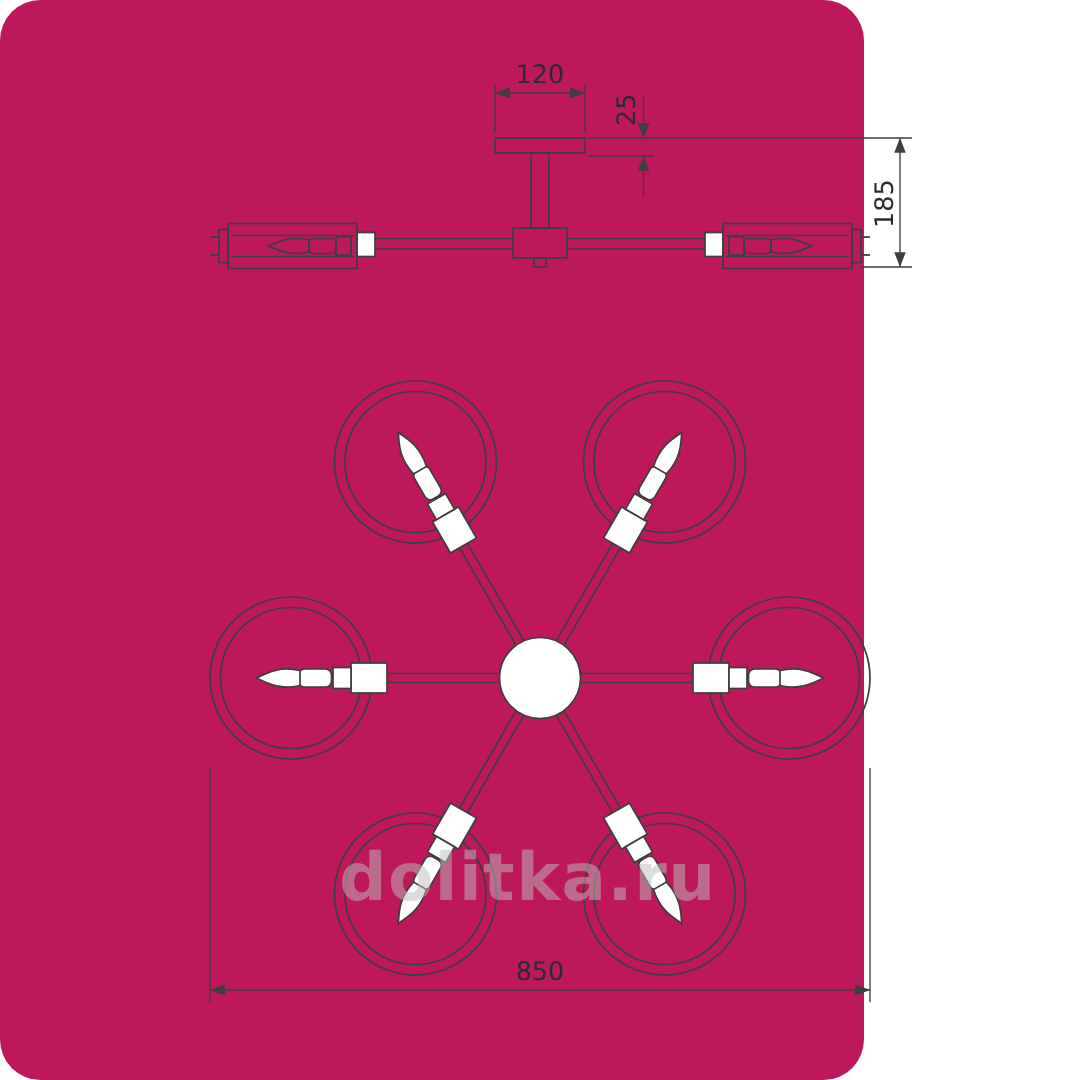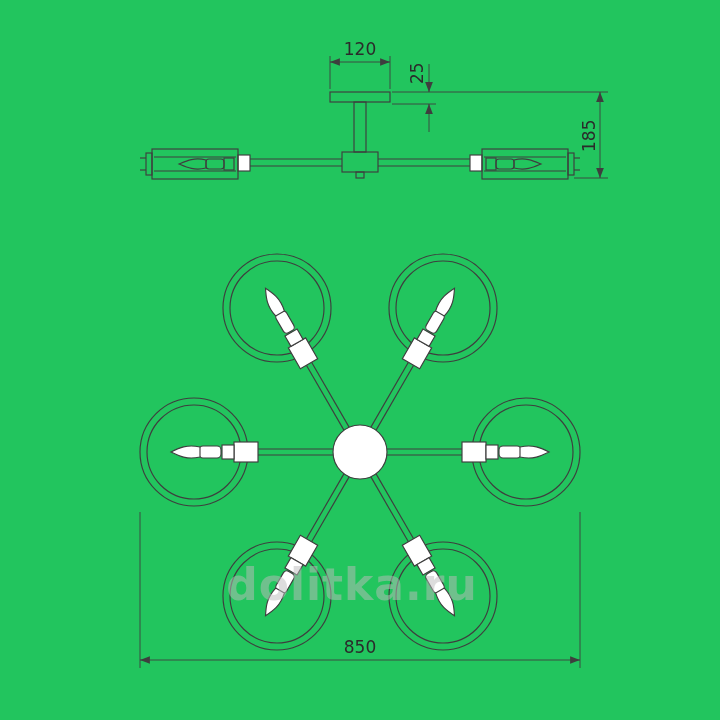--- a/index.html
+++ b/index.html
@@ -4,24 +4,25 @@
 <style>
   html, body {
     margin: 0;
     padding: 0;
     background: #ffffff;
     width: 720px;
     height: 720px;
     font-family: "DejaVu Sans", "Liberation Sans", sans-serif;
   }
   .page {
-    width: 720px;
+    width: 576px;
     height: 720px;
-    background: #22c55e;
+    background: #be185d;
     position: relative;
+    border-radius: 27px;
   }
   svg { display: block; }
 
   
   .obj {
     stroke: #3e3e3e;
     stroke-width: 1.15;
     fill: none;
     stroke-linecap: butt;
     stroke-linejoin: miter;

